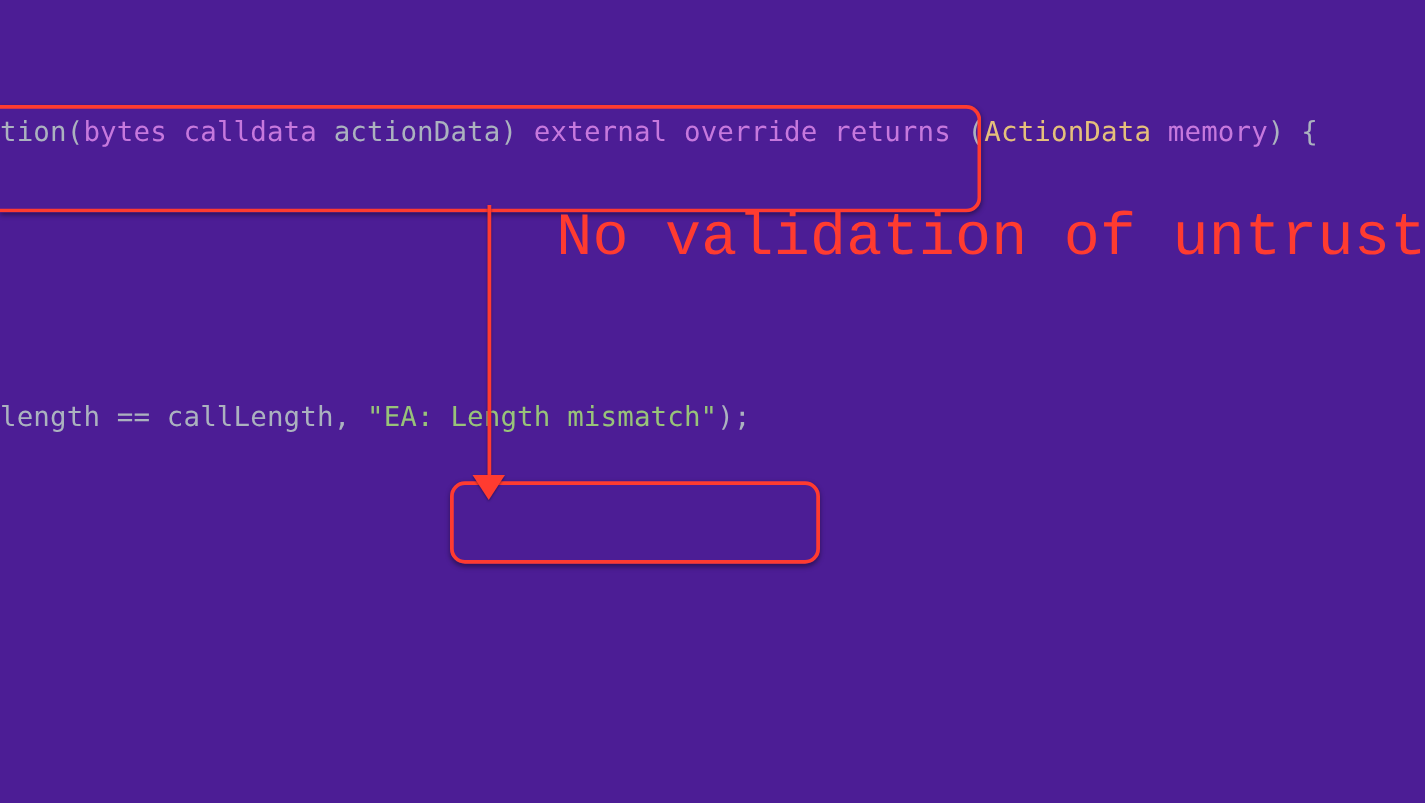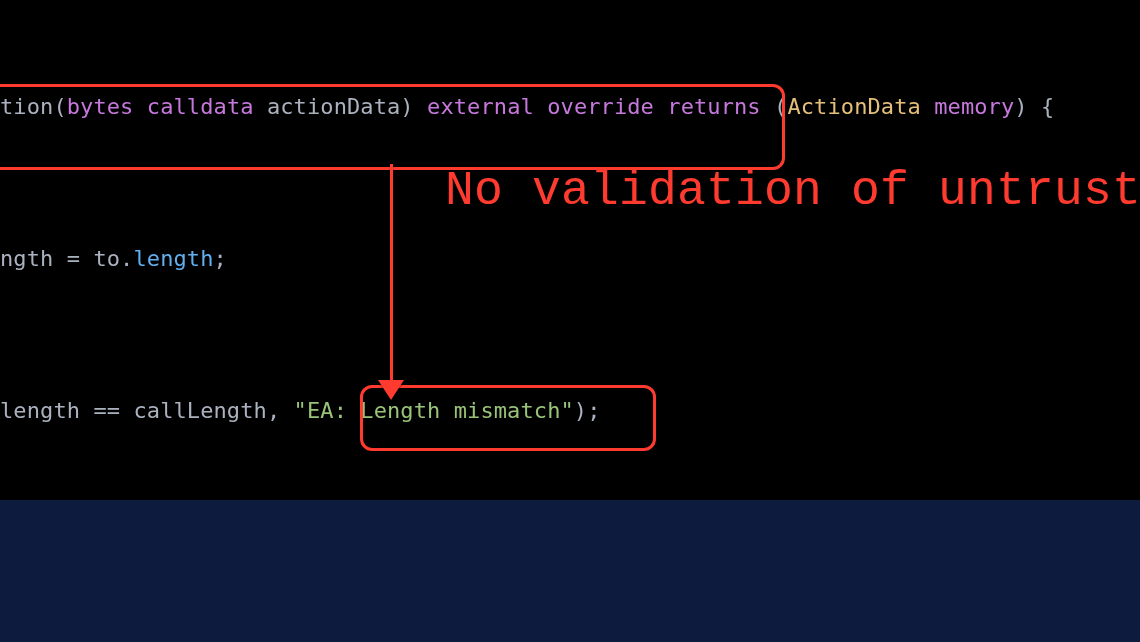--- a/index.html
+++ b/index.html
@@ -7,22 +7,22 @@
     padding: 0;
     width: 1140px;
     height: 642px;
     overflow: hidden;
     background: #0d1b3f;
     font-family: "SF Mono", ui-monospace, Menlo, Consolas, monospace;
   }
   .viewport {
     position: relative;
     width: 1140px;
-    height: 500px;
-    background: #000000;
+    height: 642px;
+    background: #4c1d95;
     color: #e8e8e8;
   }
   
   .code {
     position: absolute;
     left: 0;
     top: 0;
     width: 1140px;
     padding-top: 50px;
     font-size: 22px;
@@ -84,21 +84,20 @@
   }
 </style>
 </head>
 <body>
 
 <div class="viewport">
 
   <div class="code">
 <span class="ln"><span class="id">tion(</span><span class="kw">bytes </span><span class="kw">calldata </span><span class="id">actionData) </span><span class="kw">external </span><span class="kw">override </span><span class="kw">returns </span><span class="id">(</span><span class="type">ActionData </span><span class="kw">memory</span><span class="id">) {</span></span>
 <span class="ln"></span>
-<span class="ln"><span class="id">ngth = to.</span><span class="fn">length</span><span class="id">;</span></span>
 <span class="ln"></span>
 <span class="ln"><span class="id">length == callLength, </span><span class="str">"EA: Length mismatch"</span><span class="id">);</span></span>
 <span class="ln"></span>
 
 
 
 
 
   </div>
 

